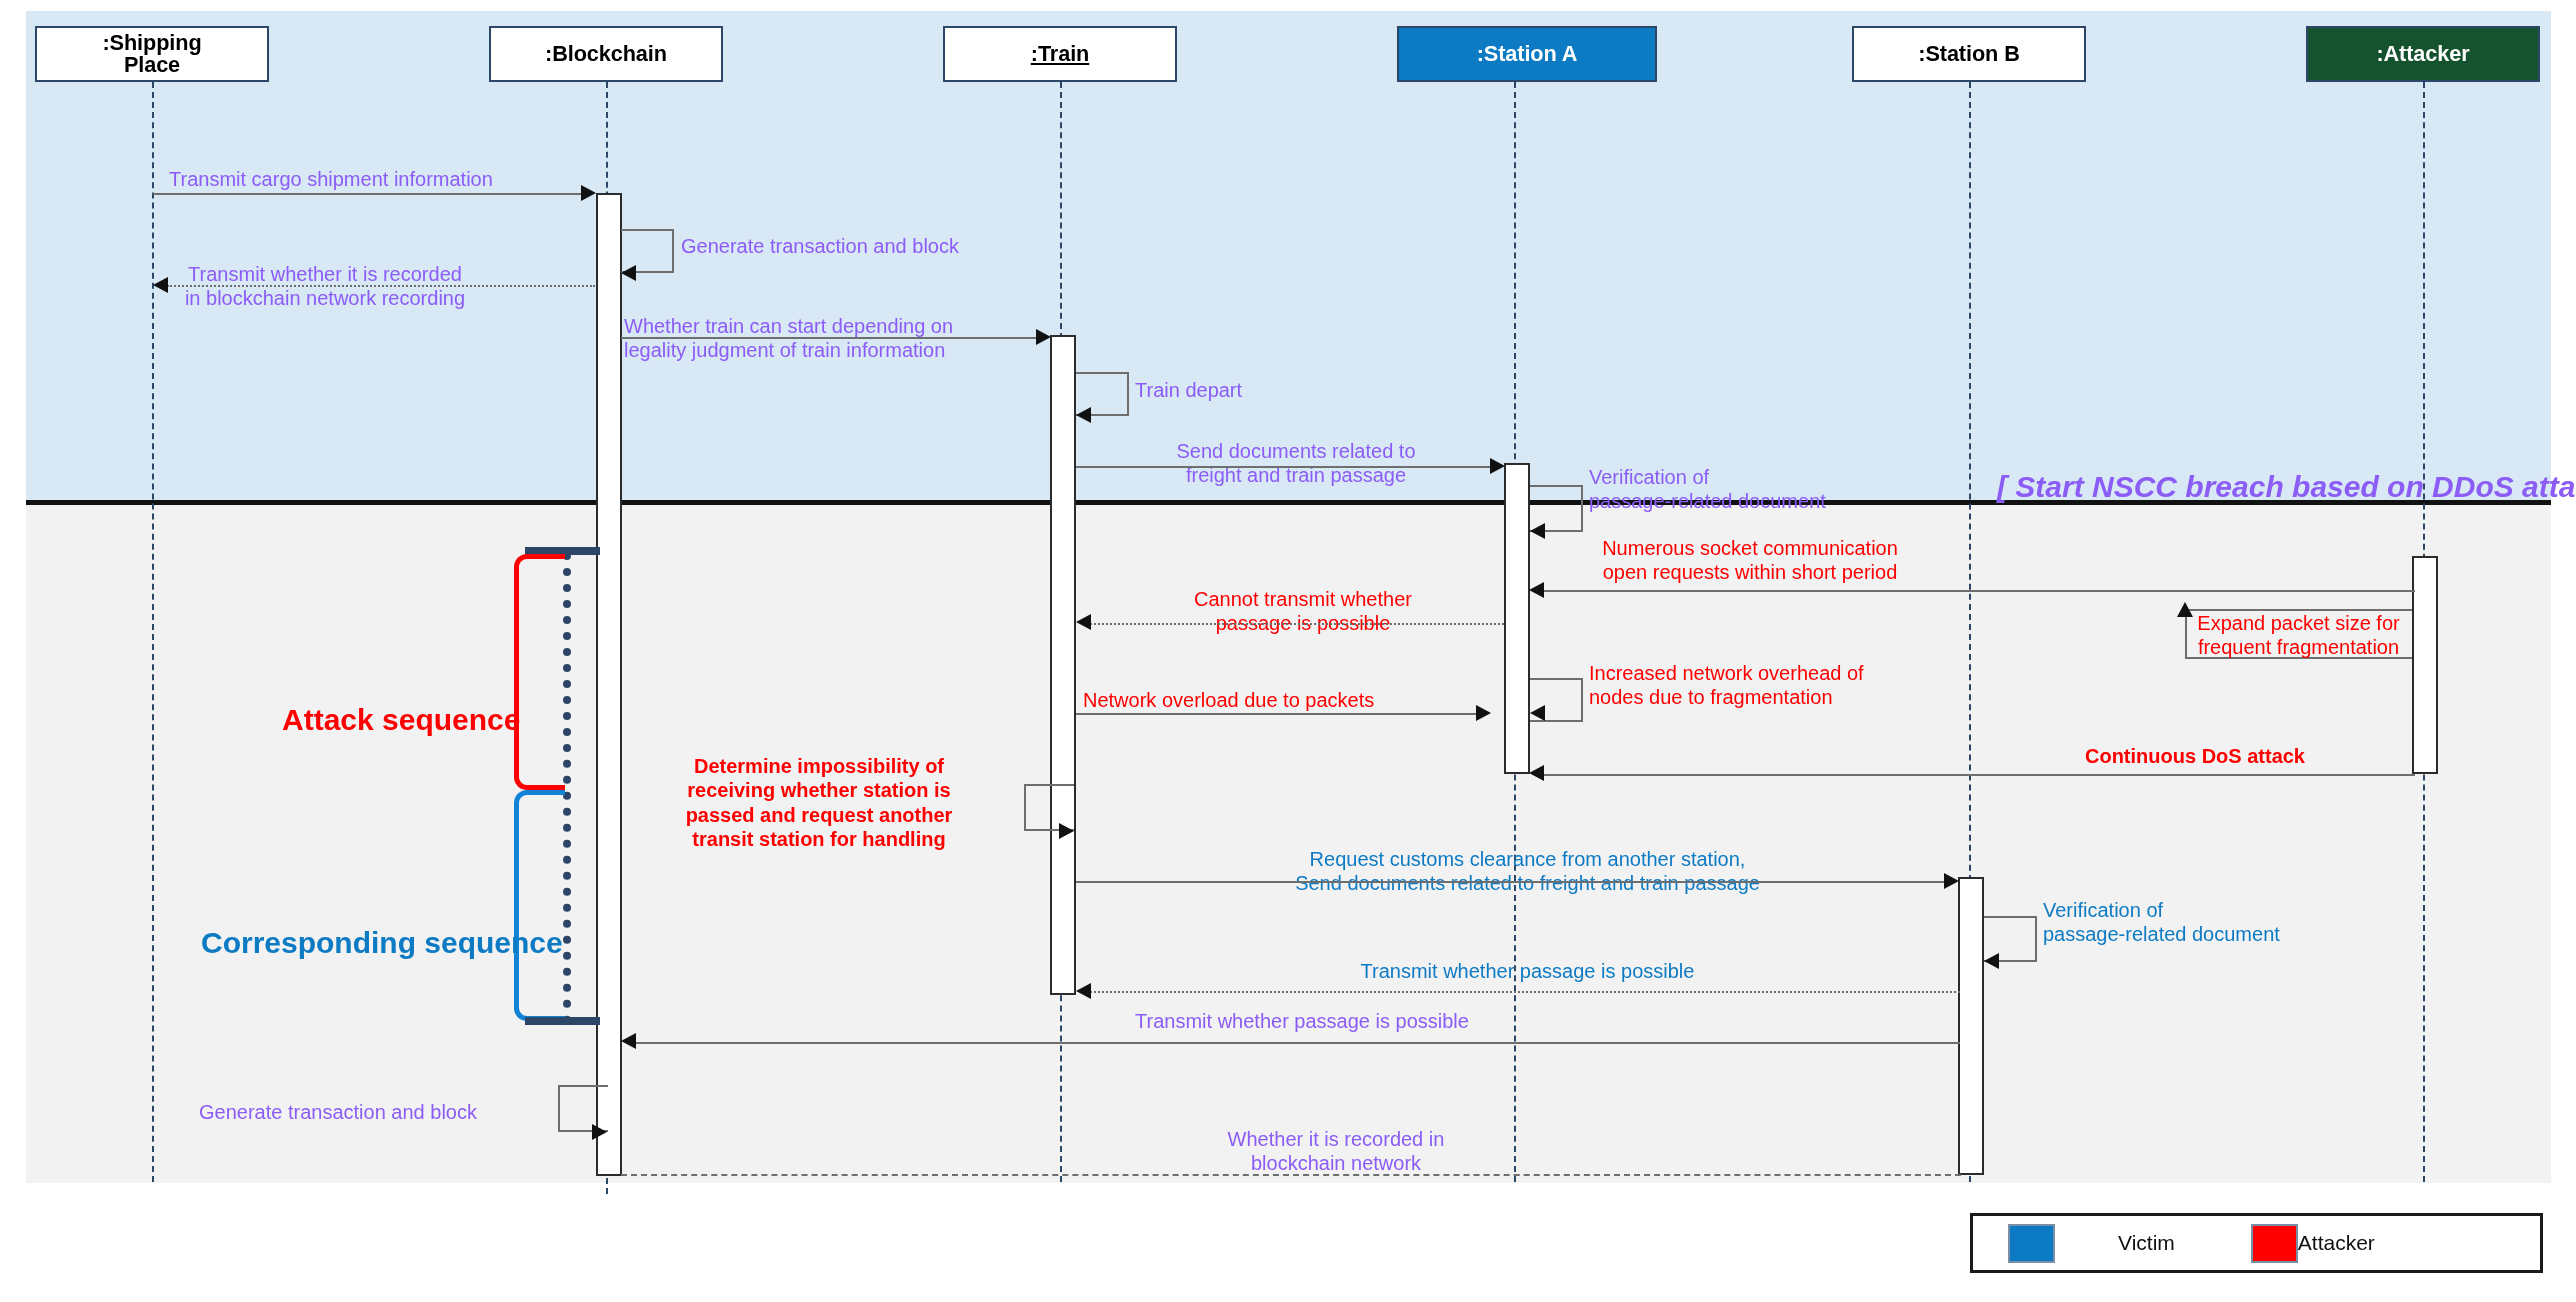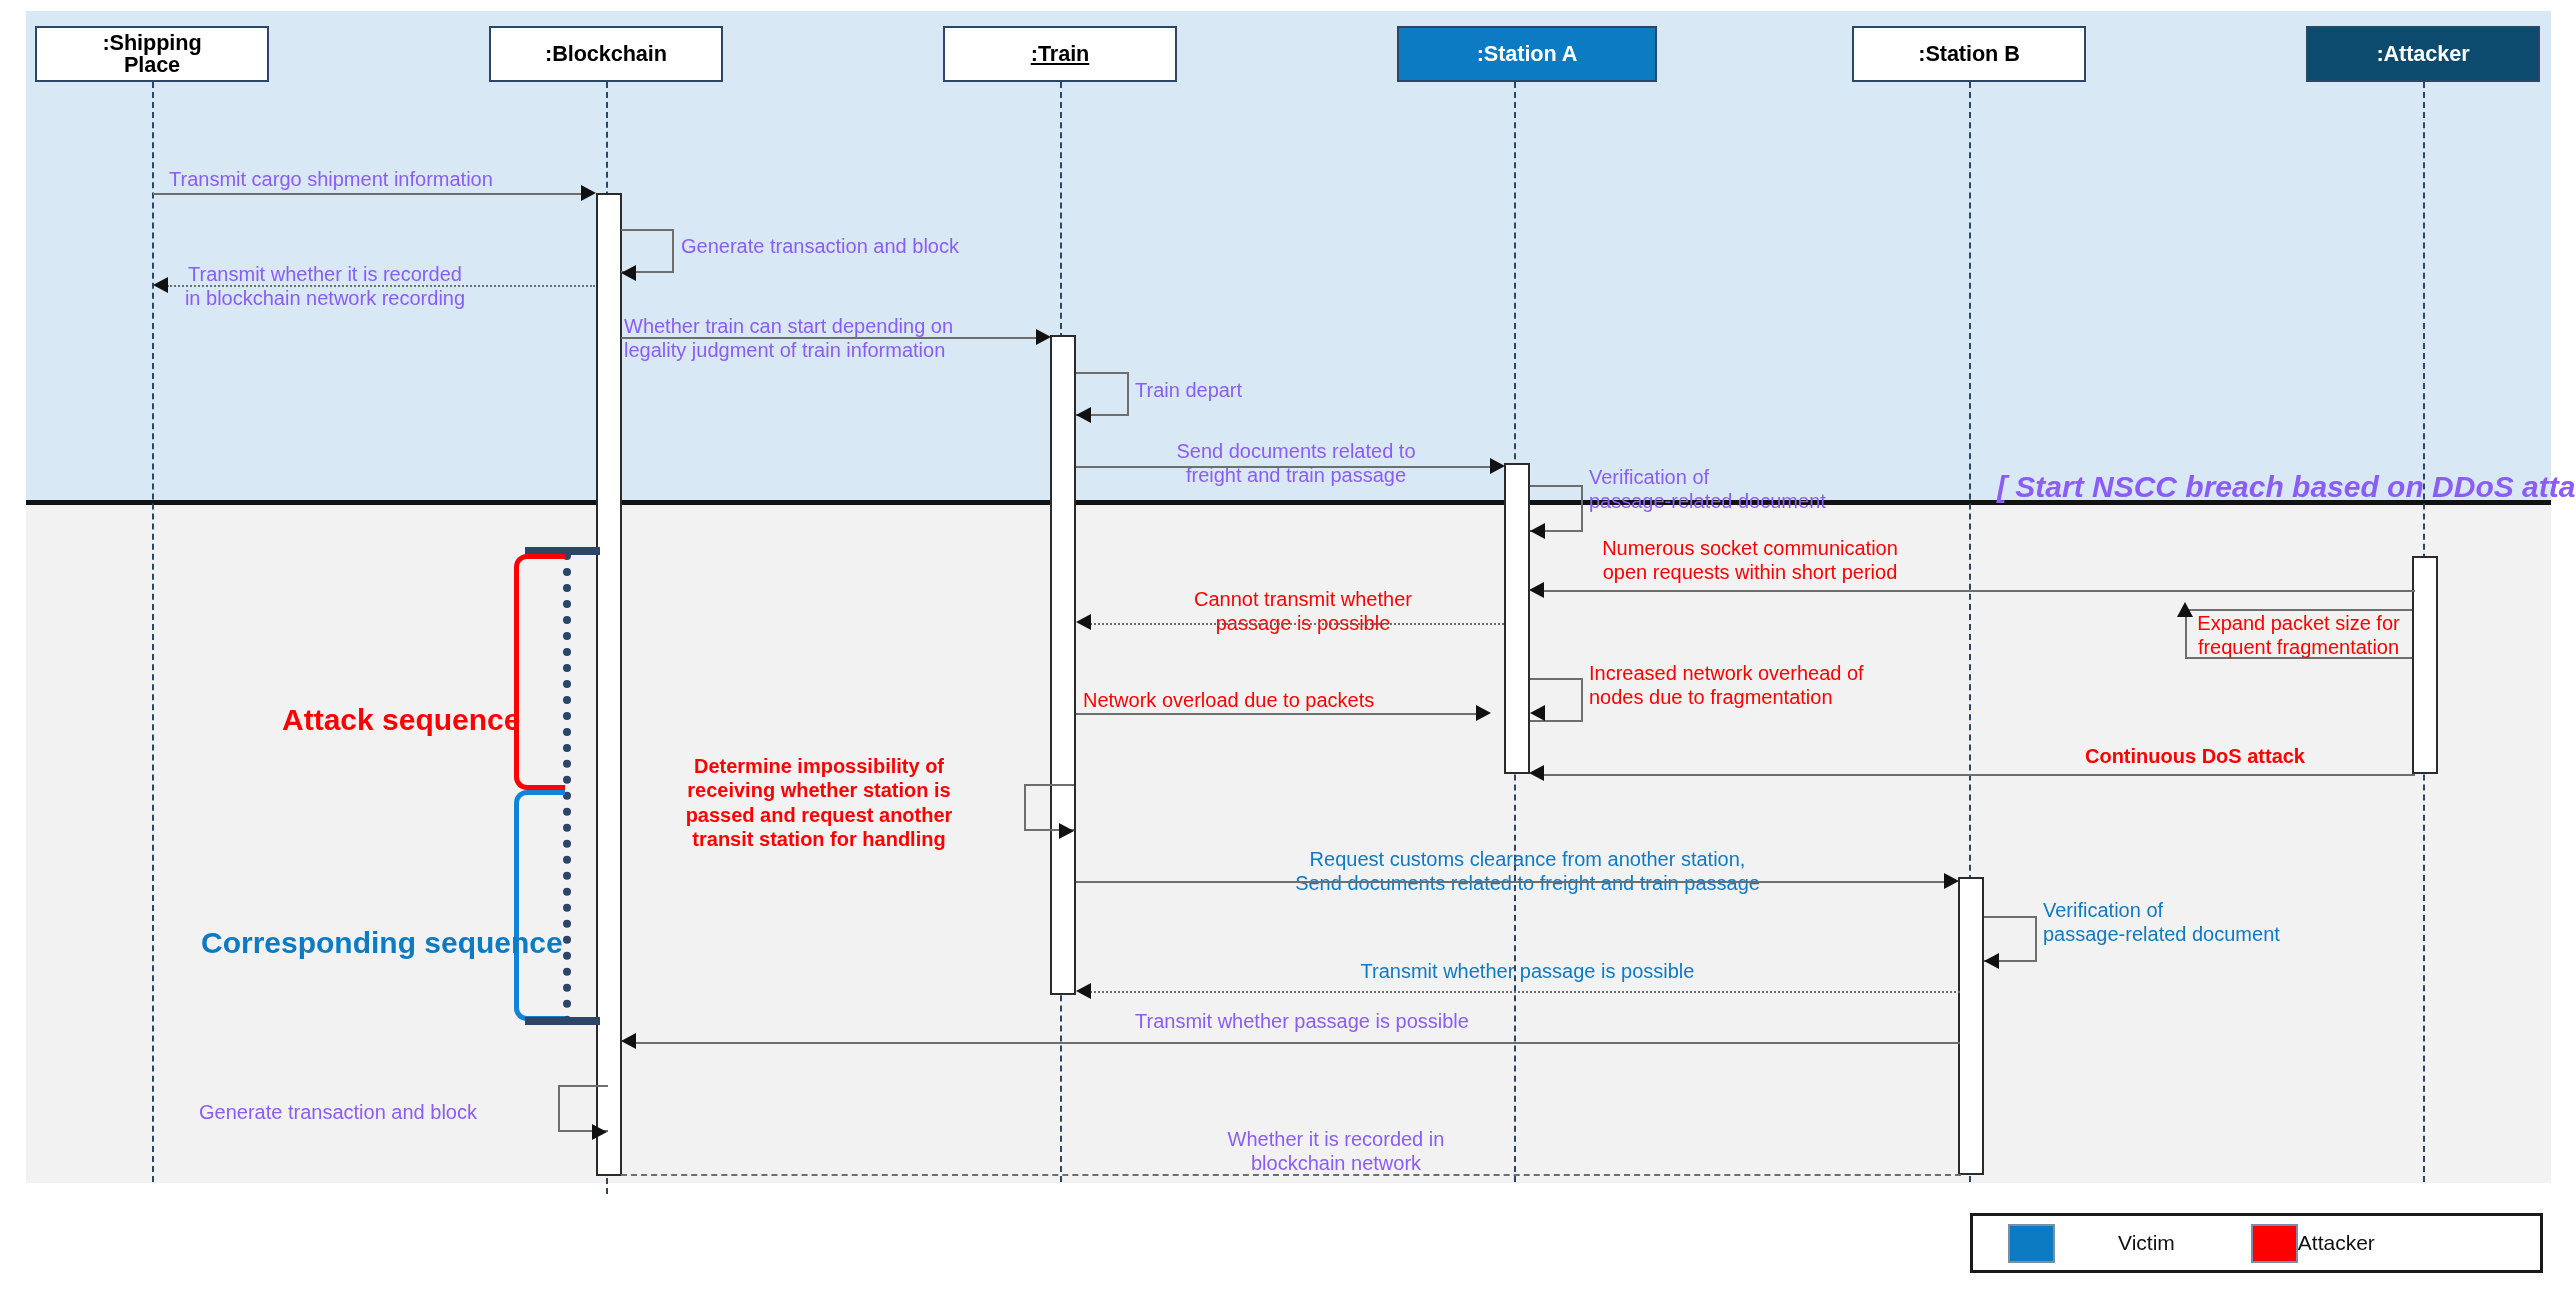--- a/index.html
+++ b/index.html
@@ -13,21 +13,21 @@
   .band-bot{top:504px;height:679px;background:#f2f2f2;}
   .band-split{position:absolute;left:26px;width:2525px;top:500px;height:4.7px;background:#121212;}
 
   
   .actor{position:absolute;top:26px;height:56px;box-sizing:border-box;
          border:2.9px solid #2c4668;background:#ffffff;
          display:flex;align-items:center;justify-content:center;text-align:center;}
   .actor span{font-weight:bold;font-size:21.7px;color:#000;line-height:1.02;letter-spacing:-0.1px;}
   .actor.fill-blue{background:#0d7ac4;}
   .actor.fill-blue span{color:#fff;}
-  .actor.fill-red{background:#0c4a6e;}
+  .actor.fill-red{background:#14532d;}
   .actor.fill-red span{color:#fff;}
 
   
   .lifeline{position:absolute;width:0;border-left:2.9px dashed #2c4668;}
 
   
   .act{position:absolute;background:#ffffff;border:2.3px solid #2b2b2b;box-sizing:border-box;}
 
   
   .msg{position:absolute;height:0;border-top:2.9px solid #6e6e6e;}

